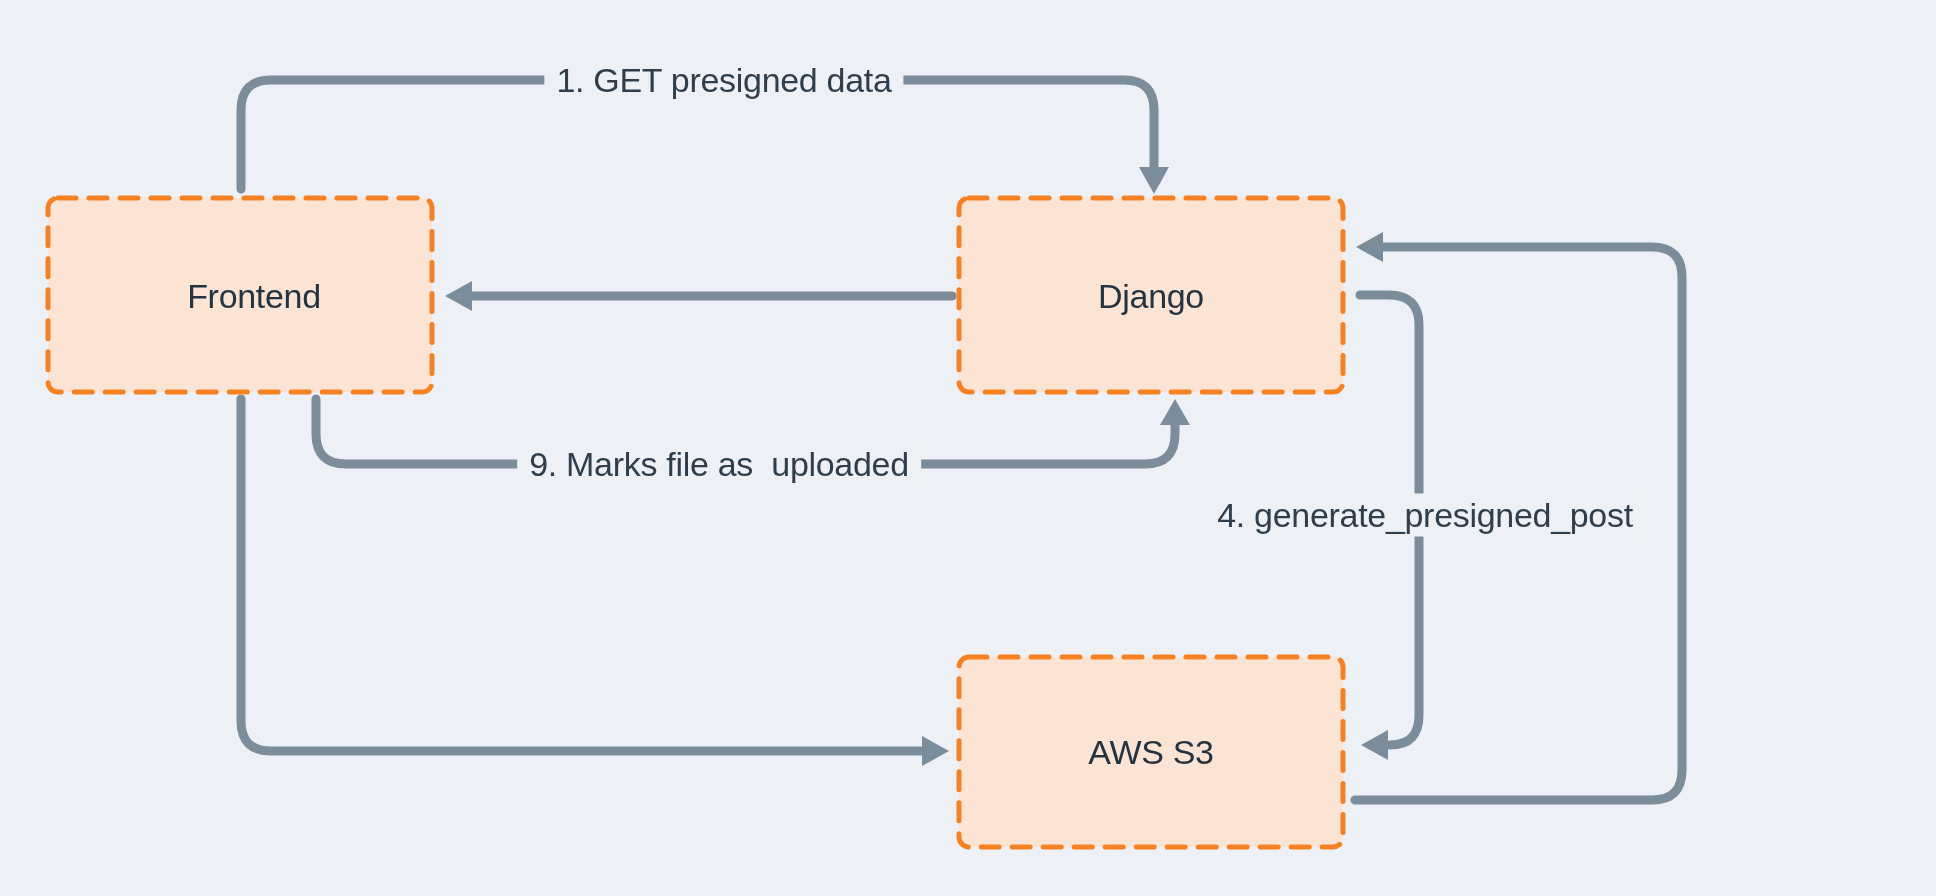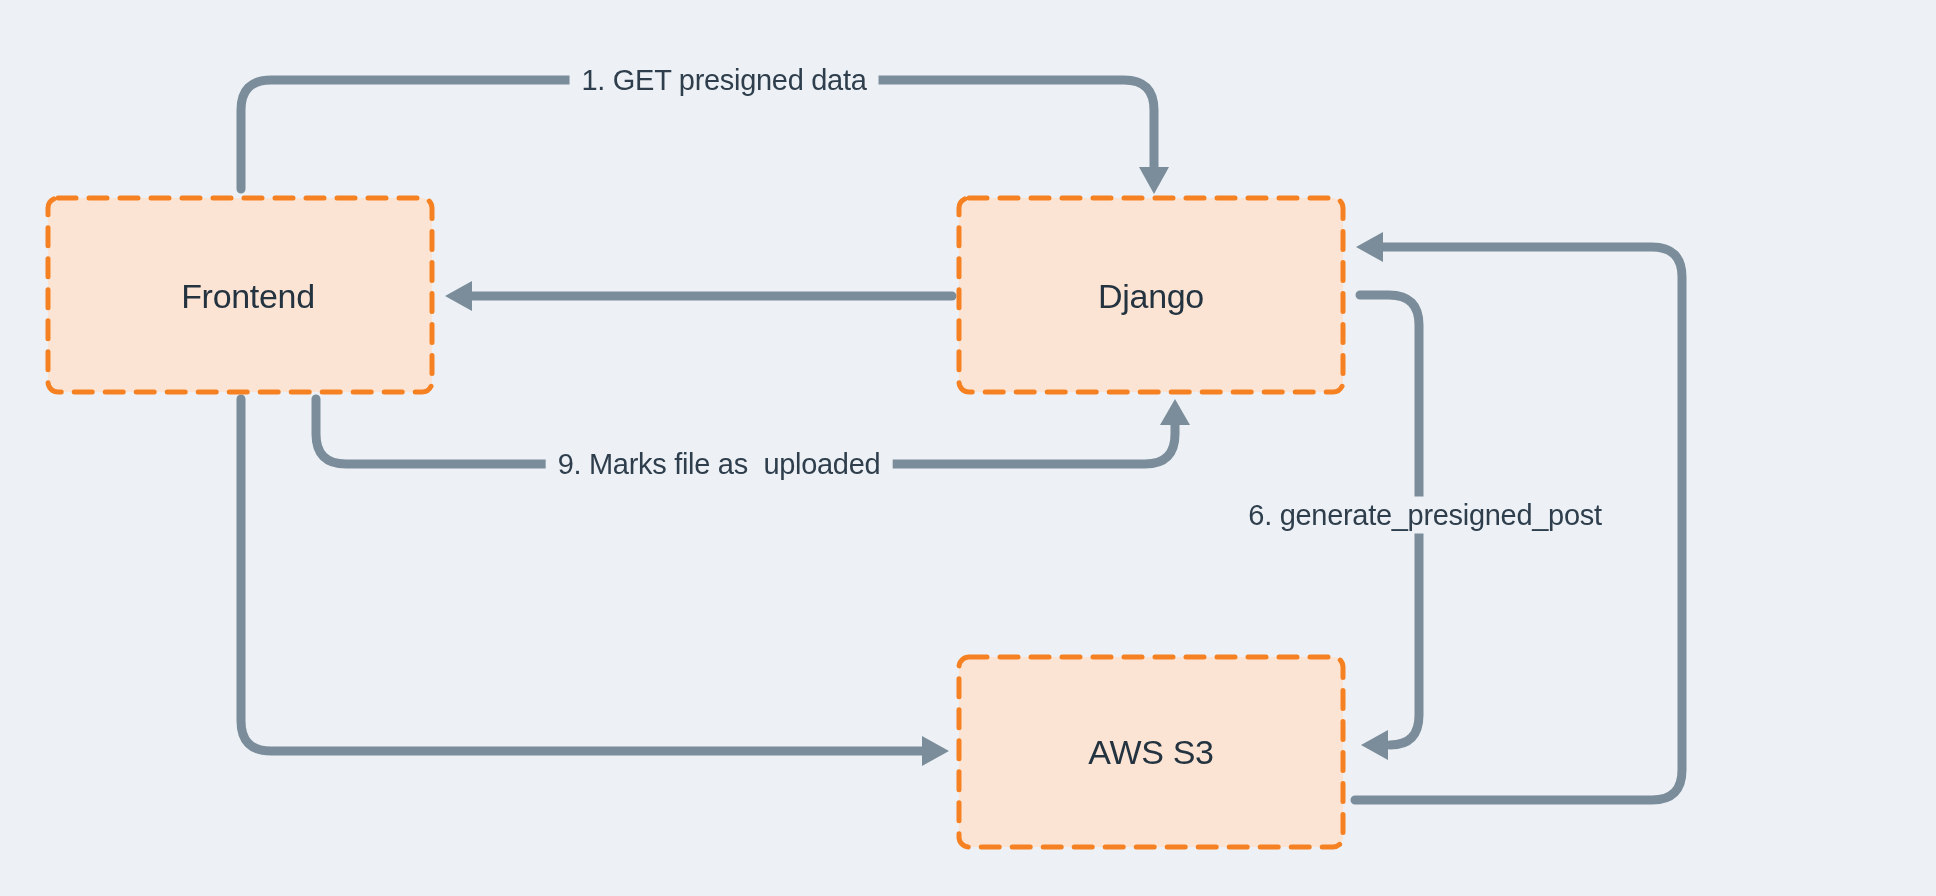--- a/index.html
+++ b/index.html
@@ -29,21 +29,21 @@
     transform: translate(-50%, -50%);
     font-size: 34px;
     letter-spacing: -0.3px;
     color: #243340;
     white-space: pre;
     pointer-events: none;
   }
   .edge-label {
     position: absolute;
     transform: translate(-50%, -50%);
-    font-size: 29px;
+    font-size: 34px;
     letter-spacing: -0.3px;
     color: #2e3e4c;
     background: #edf1f5;
     padding: 2px 12px;
     white-space: pre;
     pointer-events: none;
   }
 </style>
 </head>
 <body>
@@ -73,21 +73,21 @@
       <polygon points="1356,247 1383,232 1383,262" fill="#7b8d9b"></polygon>
     </g>
 
     <g stroke-width="5" stroke-dasharray="18 13" stroke-linecap="round">
       <rect x="48" y="198" width="384" height="194" rx="10" fill="#fce4d4" stroke="#f58122"></rect>
       <rect x="959" y="198" width="384" height="194" rx="10" fill="#fce4d4" stroke="#f58122"></rect>
       <rect x="959" y="657" width="384" height="190" rx="10" fill="#fce4d4" stroke="#f58122"></rect>
     </g>
   </svg>
 
-  <div class="node-label" style="left:248px;  top:296px;">Frontend</div>
+  <div class="node-label" style="left:254px;  top:296px;">Frontend</div>
   <div class="node-label" style="left:1151px; top:296px;">Django</div>
   <div class="node-label" style="left:1151px; top:752px;">AWS S3</div>
 
   <div class="edge-label" style="left:724px;  top:80px;">1. GET presigned data</div>
-  <div class="edge-label" style="left:1425px; top:515px;">6. generate_presigned_post</div>
+  <div class="edge-label" style="left:1425px; top:515px;">4. generate_presigned_post</div>
   <div class="edge-label" style="left:719px;  top:464px;">9. Marks file as  uploaded</div>
 
 </div>
 
 </body></html>

